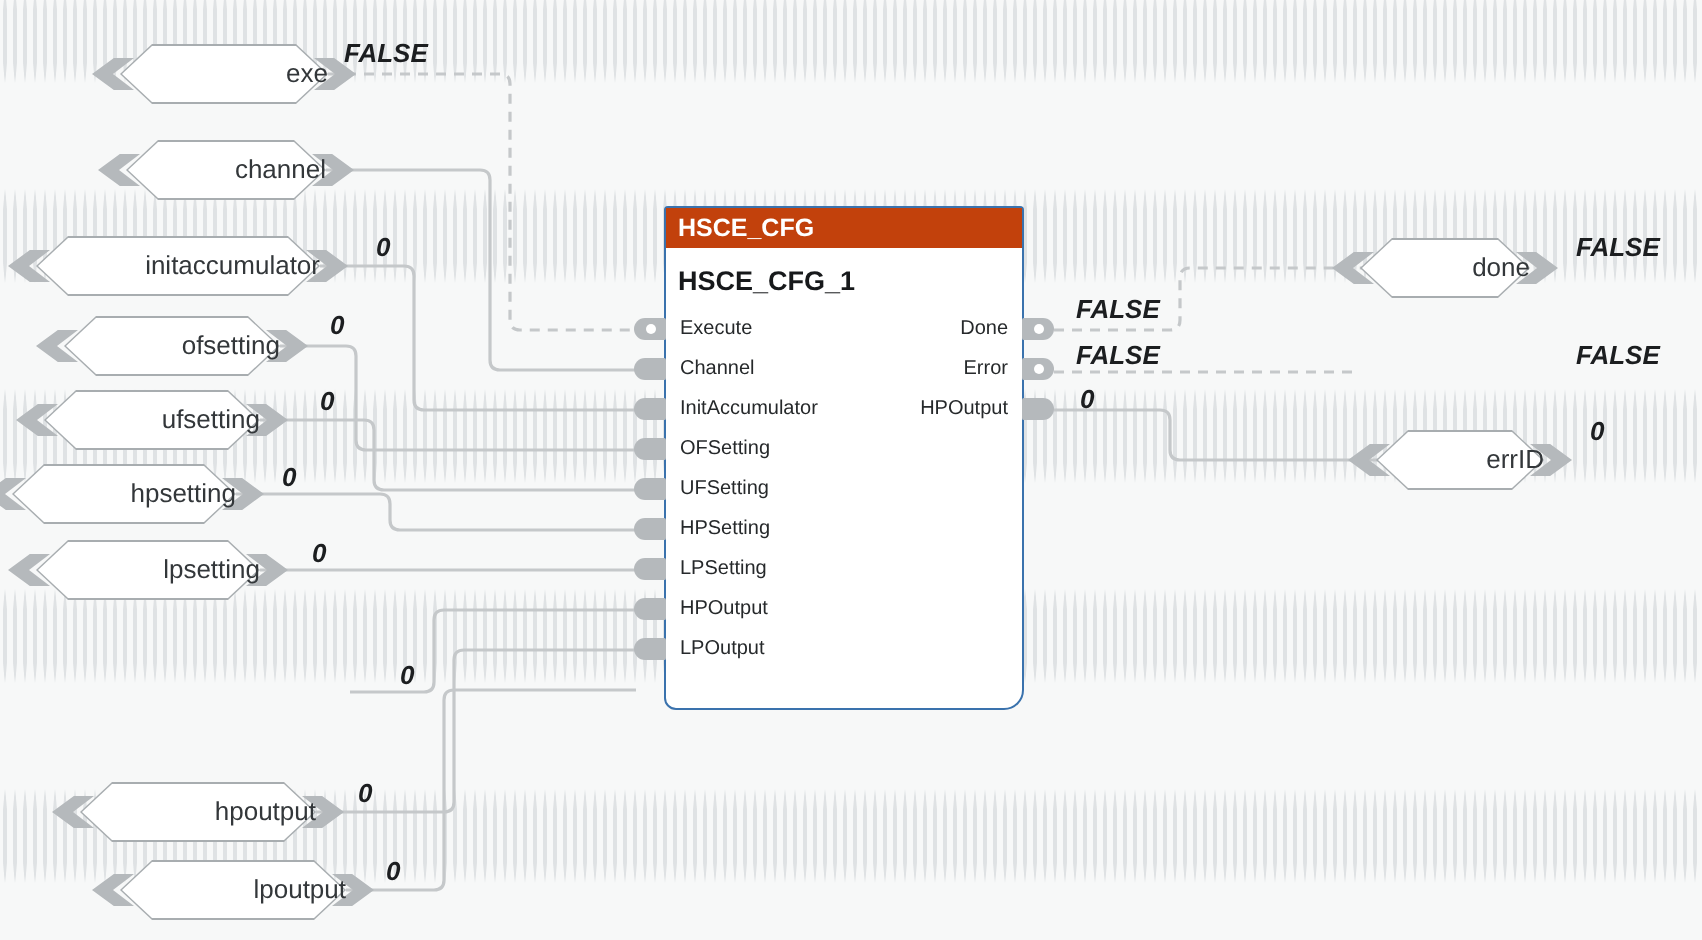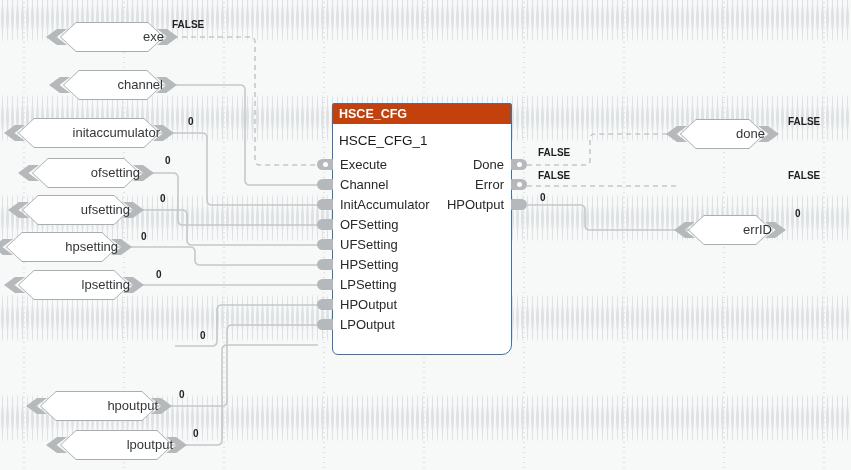--- a/index.html
+++ b/index.html
@@ -30,31 +30,31 @@
   .hexagon::before{content:"";position:absolute;left:1px;top:1px;right:1px;bottom:1px;
     background:#fff;
     clip-path:polygon(15px 0,calc(100% - 15px) 0,100% 50%,calc(100% - 15px) 100%,15px 100%,0 50%);}
   .tag-label{position:absolute;left:0;right:0;top:0;height:30px;line-height:30px;
     text-align:right;font-size:13px;color:#33373a;}
   .arr{position:absolute;top:7px;width:21px;height:16px;background:#b5b9bc;}
   .arr-l{left:-14px;clip-path:polygon(100% 0,52% 0,0 50%,52% 100%,100% 100%,50% 50%);}
   .arr-r{right:-14px;clip-path:polygon(0 0,48% 0,100% 50%,48% 100%,0 100%,50% 50%);}
 
   
-  .val{position:absolute;font-size:10px;font-weight:bold;color:#1c1e20;white-space:nowrap;}
+  .val{position:absolute;font-size:13px;font-weight:bold;color:#1c1e20;white-space:nowrap;font-style:italic;}
 
   
   .fb{position:absolute;left:332px;top:103px;width:180px;height:252px;
     background:#fff;border:1px solid #3a72ad;box-sizing:border-box;
     border-radius:2px 2px 10px 6px;}
   .fb-header{height:20px;line-height:20px;background:#c2410c;color:#fff;
     font-size:12.5px;font-weight:bold;padding-left:6px;}
-  .fb-instance{height:31px;line-height:34px;font-size:13.5px;font-weight:normal;
+  .fb-instance{height:31px;line-height:34px;font-size:13.5px;font-weight:bold;
     color:#17191b;padding-left:6px;border-bottom:0;}
-  .fb-row{position:relative;height:20px;line-height:20px;font-size:13px;color:#26292b;}
+  .fb-row{position:relative;height:20px;line-height:20px;font-size:10px;color:#26292b;}
   .lbl-l{position:absolute;left:7px;top:0;}
   .lbl-r{position:absolute;right:7px;top:0;}
   .pin{position:absolute;top:4px;width:16px;height:11px;background:#b5b9bc;}
   .pin-l{left:-16px;border-radius:6px 1px 1px 6px;}
   .pin-r{right:-16px;border-radius:1px 6px 6px 1px;}
   .pin-bool::after{content:"";position:absolute;left:50%;top:50%;width:5px;height:5px;
     margin:-2.5px 0 0 -2.5px;border-radius:50%;background:#fff;}
 </style>
 </head>
 <body>

